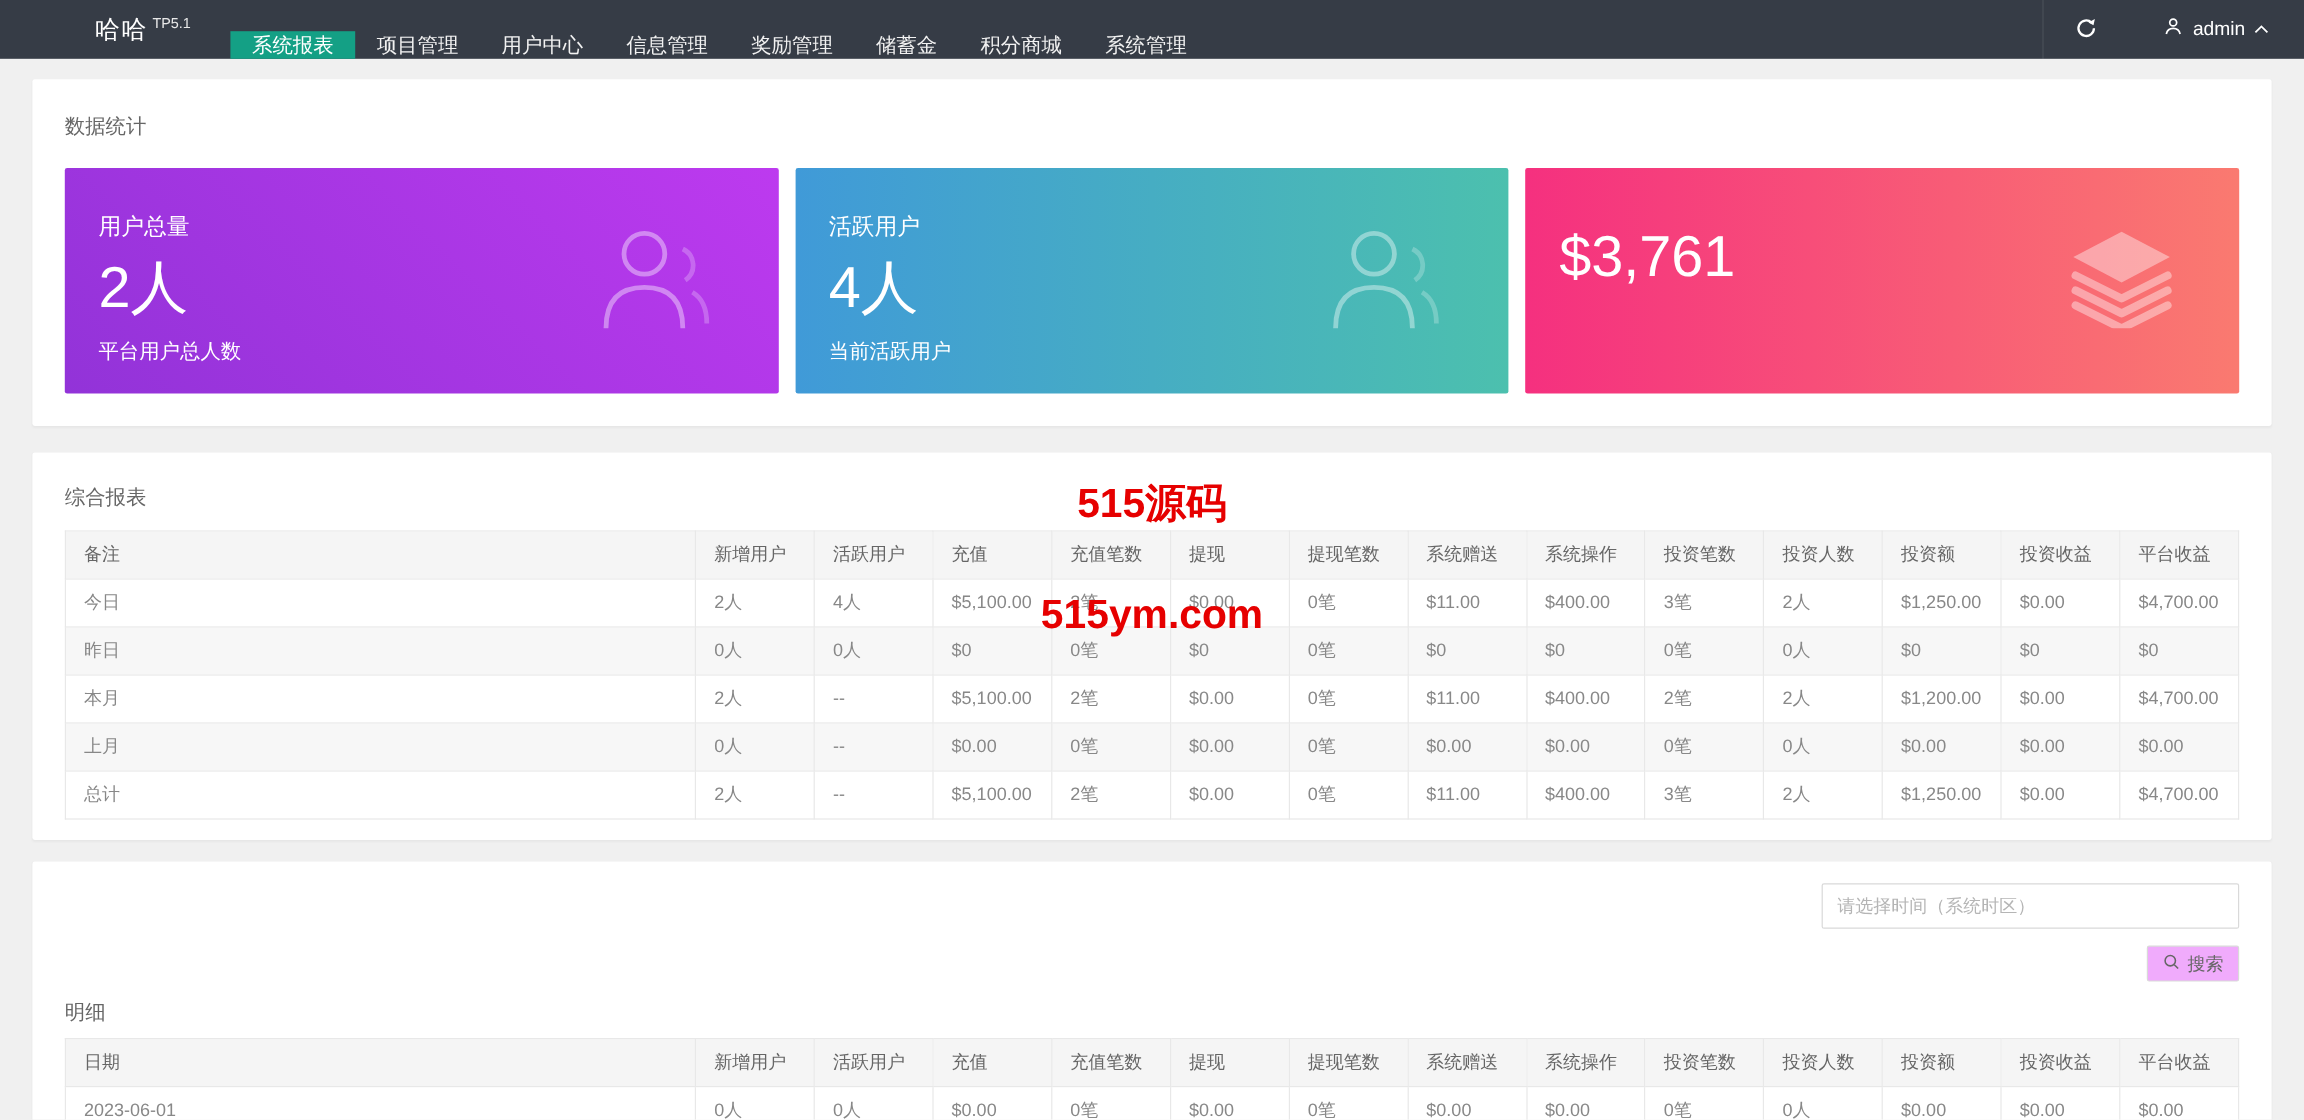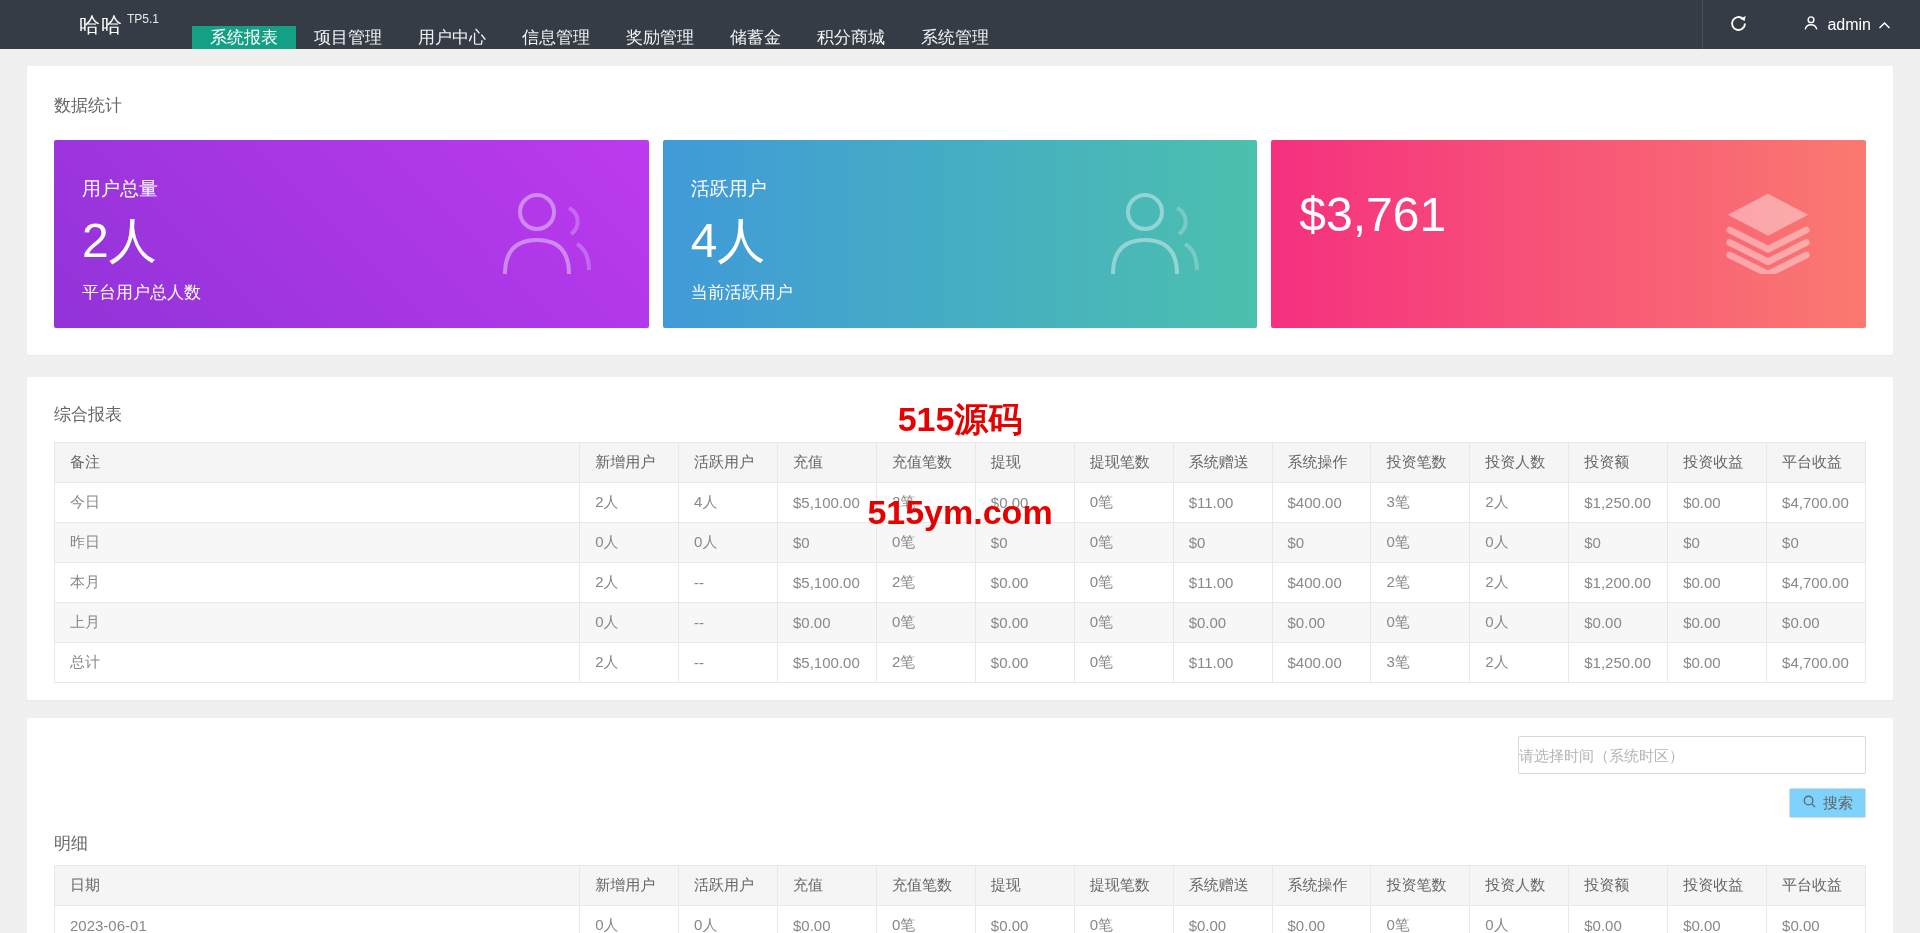--- a/index.html
+++ b/index.html
@@ -42,24 +42,24 @@
   
   table { width:100%; border-collapse:collapse; table-layout:fixed; font-size:15px; }
   th, td { border:1px solid #e8e8e8; height:40px; padding:0 15px; text-align:left; overflow:hidden; white-space:nowrap; }
   thead th { background:#f5f5f5; color:#666; font-weight:normal; }
   tbody td { color:#888; background:#fff; }
   tbody tr:nth-child(even) td { background:#f7f7f7; }
 
   
   .panel-detail { padding:18px 27px 20px 27px; }
   .filter-bar { display:flex; justify-content:flex-end; }
-  .date-input { width:348px; height:38px; border:1px solid #d9d9d9; border-radius:2px; padding:0 0; font-size:15px; color:#333; outline:none; font-family:inherit; }
+  .date-input { width:348px; height:38px; border:1px solid #d9d9d9; border-radius:2px; padding:0 12px; font-size:15px; color:#333; outline:none; font-family:inherit; }
   .date-input::placeholder { color:#b5b5b5; }
   .search-bar { display:flex; justify-content:flex-end; margin-top:14px; }
-  .search-btn { height:30px; padding:0 12px; background:#7dd3fc; border:1px solid #d9d9d9; border-radius:2px; font-size:15px; color:#666; display:flex; align-items:center; gap:6px; cursor:pointer; font-family:inherit; }
+  .search-btn { height:30px; padding:0 12px; background:#f0abfc; border:1px solid #d9d9d9; border-radius:2px; font-size:15px; color:#666; display:flex; align-items:center; gap:6px; cursor:pointer; font-family:inherit; }
   .detail-title { margin-top:16px; }
   .panel-detail table { margin-top:11px; }
 </style>
 </head>
 <body>
 
 <header class="navbar">
   <div class="logo">
     <span class="logo-main">哈哈</span>
     <sup>TP5.1</sup>

